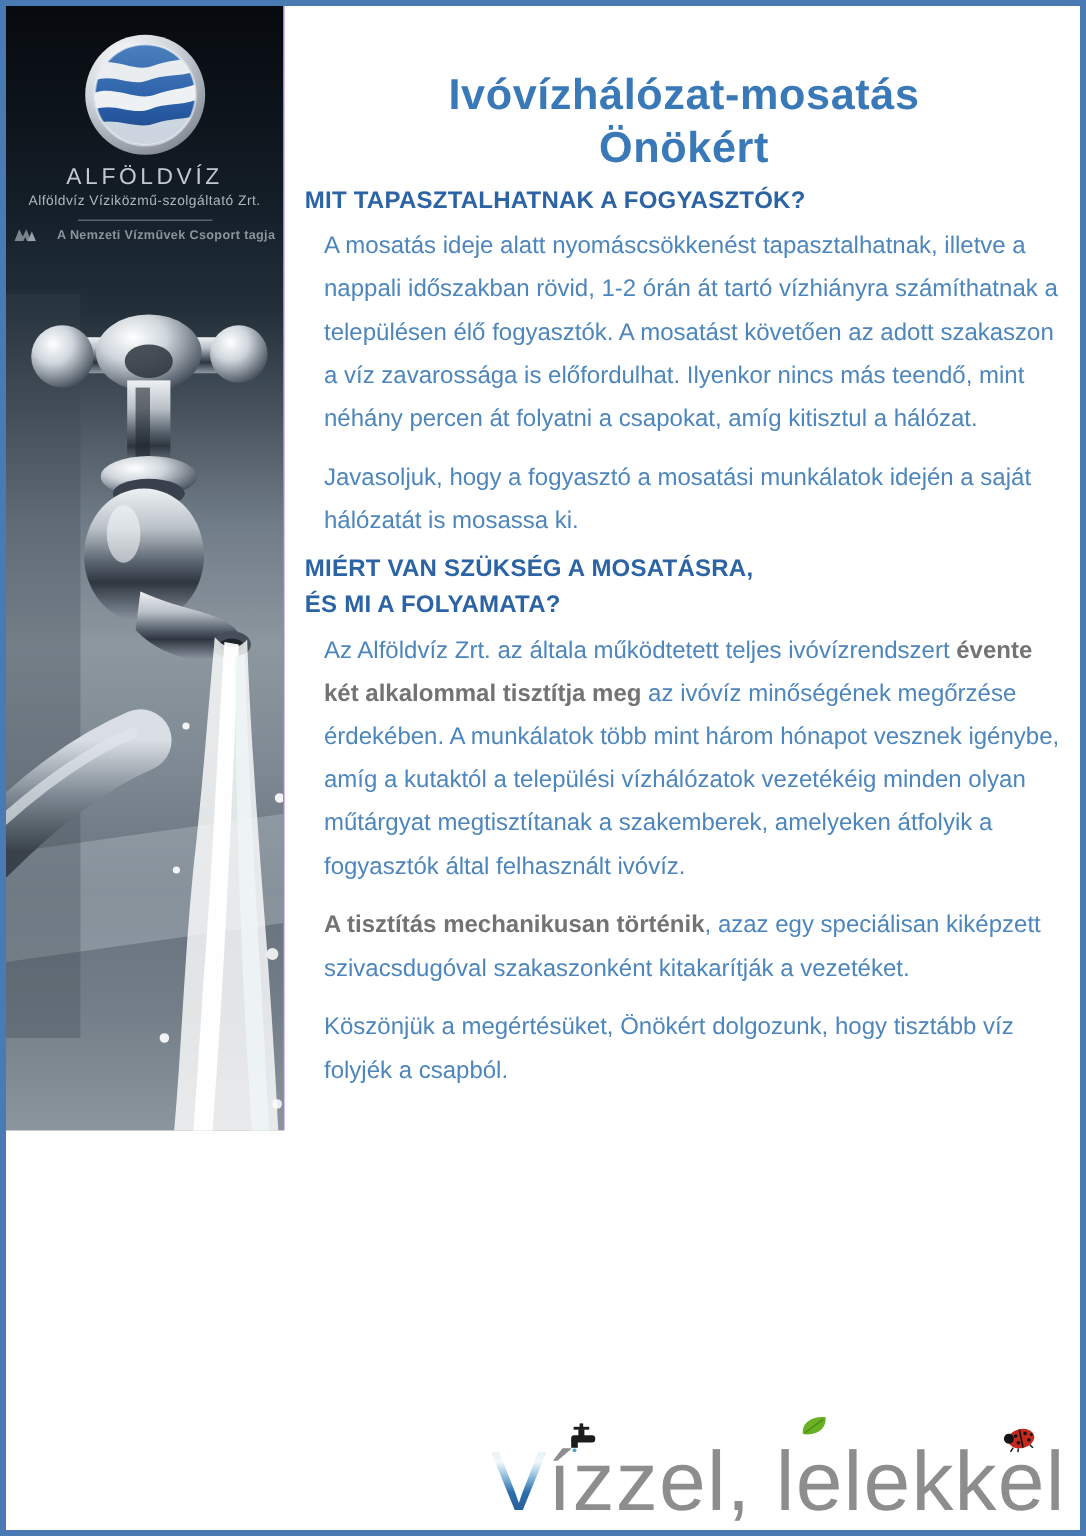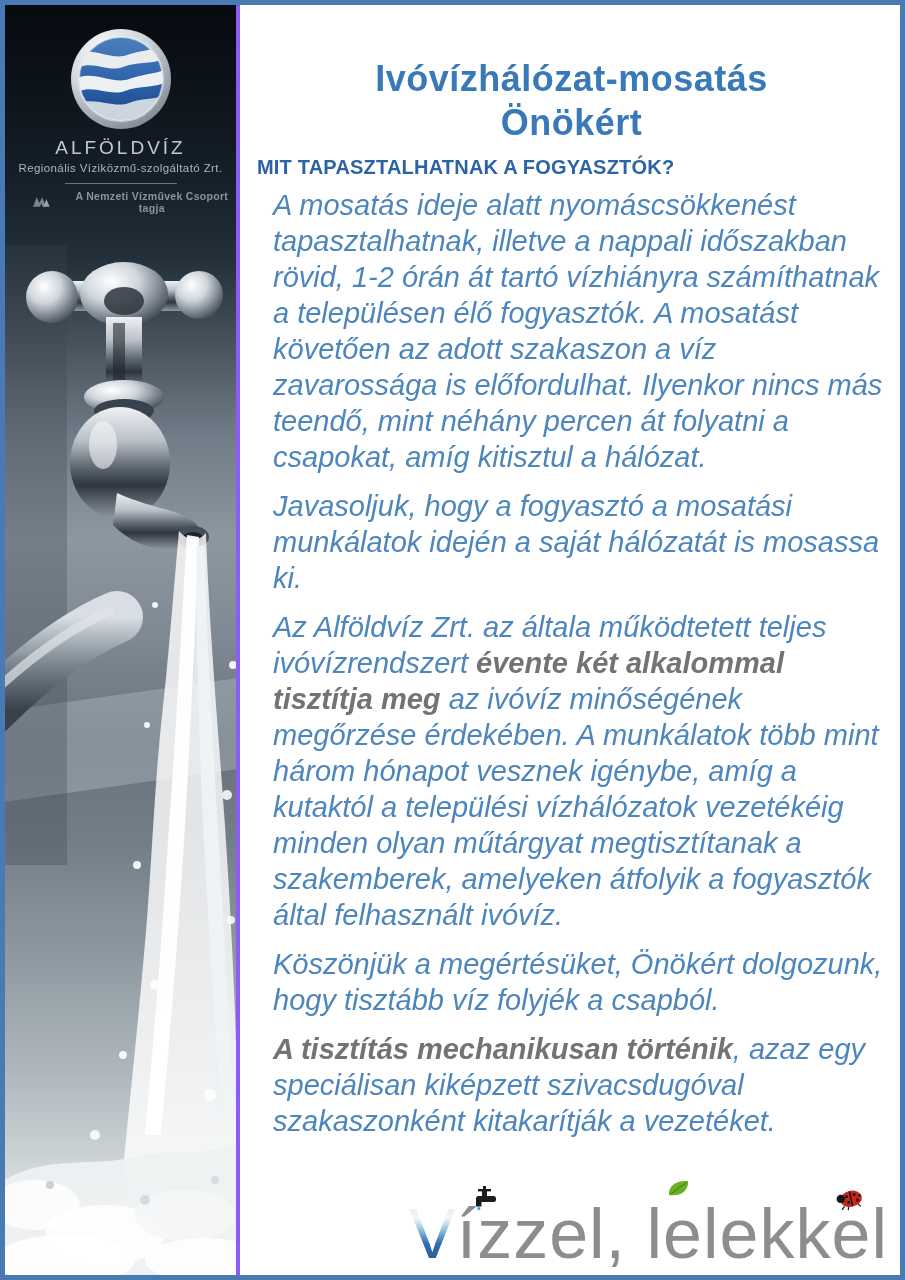--- a/index.html
+++ b/index.html
@@ -1,34 +1,34 @@
 <!DOCTYPE html>
 <html><head>
 <meta charset="utf-8">
 <style>
   html,body{margin:0;padding:0;}
   body{width:905px;height:1280px;background:#ffffff;font-family:"Liberation Sans","DejaVu Sans",sans-serif;}
   .page{position:relative;width:905px;height:1280px;box-sizing:border-box;border:5px solid #4a7ab4;background:#ffffff;overflow:hidden;display:flex;}
 
   
-  .photo-col{position:relative;width:231px;height:1270px;flex:0 0 231px;overflow:hidden;border-right:4px solid #8b5cf6;}
+  .photo-col{position:relative;width:231px;height:937px;flex:0 0 231px;overflow:hidden;border-right:1px solid #8b5cf6;}
   .photo-col svg.photo{display:block;width:231px;height:1270px;}
   .logo-block{position:absolute;top:22px;left:0;width:231px;text-align:center;}
   .logo-globe{display:block;margin:0 auto;}
   .logo-company{margin-top:6px;font-size:19px;letter-spacing:3px;color:#c3c8ce;font-weight:400;}
   .logo-sub{margin-top:3px;font-size:11.5px;color:#aeb5bc;letter-spacing:.4px;}
   .logo-divider{width:112px;height:1px;background:#6b747e;margin:9px auto 6px auto;}
-  .logo-member{display:flex;align-items:center;justify-content:center;gap:18px;font-size:10.5px;color:#8b939c;font-weight:700;letter-spacing:.3px;padding-left:28px;}
+  .logo-member{display:flex;align-items:center;justify-content:center;gap:18px;font-size:10.5px;color:#8b939c;font-weight:700;letter-spacing:.3px;}
 
   
   .content{position:relative;flex:1;padding:12px 14px 0 17px;box-sizing:border-box;}
   .title{margin:40px 0 0 0;text-align:center;color:#3a79b8;font-size:36px;line-height:44px;font-weight:700;letter-spacing:.5px;}
   .subtitle{margin:24px 0 0 0;text-align:center;color:#3a79b8;font-size:23px;line-height:38px;font-weight:700;letter-spacing:.3px;}
   h3.sec{margin:7px 0 0 0;color:#2b63a4;font-size:20px;line-height:30px;font-weight:700;letter-spacing:.2px;}
-  p.body{margin:5px 0 0 0;padding-left:16px;color:#4d86bc;font-size:29px;line-height:36px;max-width:625px;font-style:italic;}
+  p.body{margin:5px 0 0 0;padding-left:16px;color:#4d86bc;font-size:20px;line-height:36px;max-width:625px;}
   p.body + p.body{margin-top:13px;}
   .b{font-weight:700;color:#737373;}
 
   
   .brand{position:absolute;right:12px;bottom:10px;font-size:70px;line-height:62px;color:#8d8d8d;letter-spacing:1px;white-space:nowrap;}
   .brand .rel{position:relative;display:inline-block;}
   .brand .v{background:linear-gradient(180deg,#cfe6f2 0%,#f2f8fb 30%,#8fc0dd 45%,#2e6fae 62%,#1d4f86 100%);-webkit-background-clip:text;background-clip:text;color:transparent;font-weight:400;}
   .deco{position:absolute;pointer-events:none;}
   .deco.tap{top:-17px;left:-7px;}
   .deco.leaf{top:-24px;left:4px;}
@@ -150,21 +150,21 @@
         <circle cx="52" cy="52" r="50" fill="url(#gs)"></circle>
         <circle cx="52" cy="52" r="42" fill="url(#gb)"></circle>
         <g clip-path="url(#gc)">
           <path d="M 6 28 C 24 18 42 34 58 28 C 74 22 86 24 100 16 L 100 30 C 84 38 70 34 54 40 C 38 46 24 32 6 42 Z" fill="#e9edf0"></path>
           <path d="M 6 52 C 24 42 44 58 60 52 C 76 46 88 48 100 40 L 100 54 C 84 62 72 58 56 64 C 40 70 24 56 6 66 Z" fill="#eef1f3"></path>
           <path d="M 6 78 C 24 68 44 82 60 76 C 76 70 88 74 100 66 L 100 100 L 6 100 Z" fill="#dfe4e8" opacity=".9"></path>
         </g>
         <circle cx="52" cy="52" r="42" fill="none" stroke="#f2f4f6" stroke-width="2" opacity=".6"></circle>
       </svg>
       <div class="logo-company">ALFÖLDVÍZ</div>
-      <div class="logo-sub">Regionális Víziközmű-szolgáltató Zrt.</div>
+      <div class="logo-sub">Alföldvíz Víziközmű-szolgáltató Zrt.</div>
       <div class="logo-divider"></div>
       <div class="logo-member">
         <svg width="18" height="10" viewBox="0 0 18 10">
             <path d="M0 10 L4 0 L7 6 L10 0 L14 10 L10.5 10 L9 6.5 L7.5 10 Z" fill="#7b838c"></path>
             <path d="M11 10 L14.5 2 L18 10 Z" fill="#99a1aa"></path>
           </svg>
         <span>A Nemzeti Vízművek Csoport tagja</span>
       </div>
     </div>
   </div>
@@ -173,23 +173,27 @@
     <h1 class="title">
       <span>Ivóvízhálózat-mosatás</span><br>
       <span>Önökért</span>
     </h1>
 
 
     <h3 class="sec">MIT TAPASZTALHATNAK A FOGYASZTÓK?</h3>
     <p class="body">A mosatás ideje alatt nyomáscsökkenést tapasztalhatnak, illetve a nappali időszakban rövid, 1-2 órán át tartó vízhiányra számíthatnak a településen élő fogyasztók. A mosatást követően az adott szakaszon a víz zavarossága is előfordulhat. Ilyenkor nincs más teendő, mint néhány percen át folyatni a csapokat, amíg kitisztul a hálózat.</p>
     <p class="body">Javasoljuk, hogy a fogyasztó a mosatási munkálatok idején a saját hálózatát is mosassa ki.</p>
 
+    <h3 class="sec">
+      <span>MIÉRT VAN SZÜKSÉG A MOSATÁSRA,</span><br>
+      <span>ÉS MI A FOLYAMATA?</span>
+    </h3>
     <p class="body"><span>Az Alföldvíz Zrt. az általa működtetett teljes ivóvízrendszert </span><span class="b">évente két alkalommal tisztítja meg</span><span> az ivóvíz minőségének megőrzése érdekében. A munkálatok több mint három hónapot vesznek igénybe, amíg a kutaktól a települési vízhálózatok vezetékéig minden olyan műtárgyat megtisztítanak a szakemberek, amelyeken átfolyik a fogyasztók által felhasznált ivóvíz.</span></p>
+    <p class="body"><span class="b">A tisztítás mechanikusan történik</span><span>, azaz egy speciálisan kiképzett szivacsdugóval szakaszonként kitakarítják a vezetéket.</span></p>
     <p class="body">Köszönjük a megértésüket, Önökért dolgozunk, hogy tisztább víz folyjék a csapból.</p>
-    <p class="body"><span class="b">A tisztítás mechanikusan történik</span><span>, azaz egy speciálisan kiképzett szivacsdugóval szakaszonként kitakarítják a vezetéket.</span></p>
 
     <div class="brand">
       <span class="v">V</span><span>í</span><span class="rel"><span>z</span>
         <svg class="deco tap" width="30" height="24" viewBox="0 0 30 24">
           <rect x="13" y="0" width="3" height="4" fill="#1c1c1c"></rect>
           <rect x="8" y="3" width="13" height="2.4" fill="#1c1c1c"></rect>
           <rect x="12" y="5" width="5" height="6" fill="#1c1c1c"></rect>
           <rect x="6" y="10" width="20" height="6" rx="2.5" fill="#1c1c1c"></rect>
           <rect x="6" y="14" width="5.5" height="6.5" fill="#1c1c1c"></rect>
           <circle cx="8.8" cy="22.6" r="1.6" fill="#4aa3e0"></circle>

